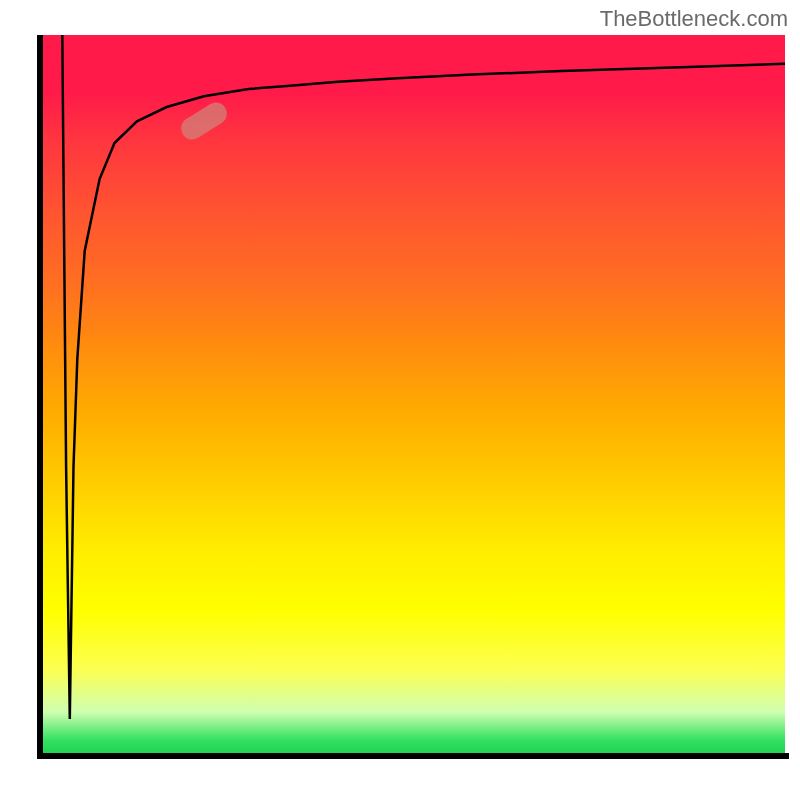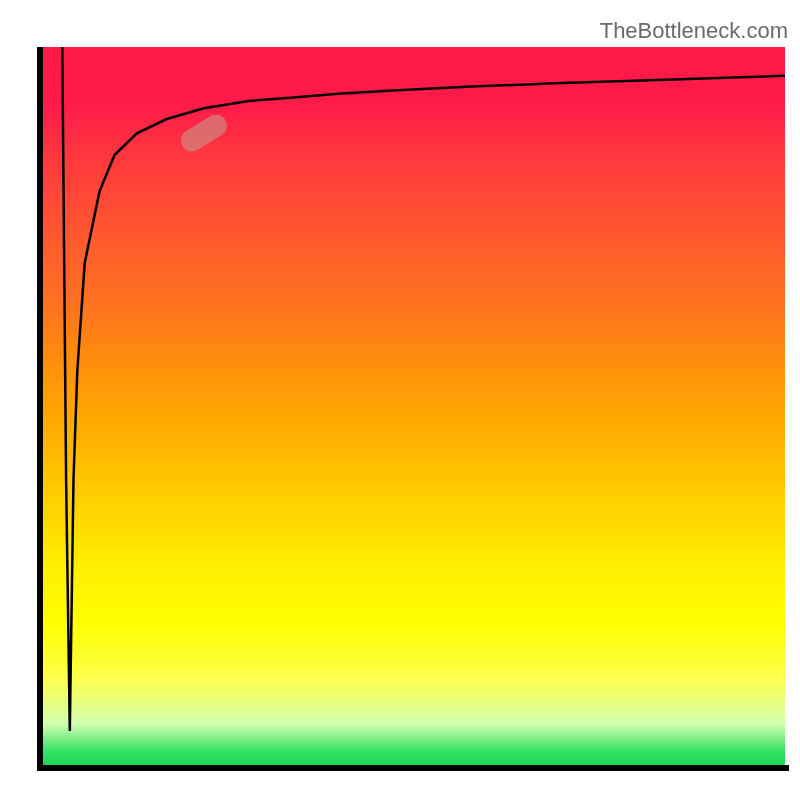--- a/index.html
+++ b/index.html
@@ -11,21 +11,20 @@
       width: 800px;
       height: 800px;
       background: #ffffff;
       font-family: Arial, sans-serif;
       position: relative;
     }
     .chart-container {
       position: relative;
       width: 800px;
       height: 581px;
-      margin-top: 12px;
     }
     .watermark {
       position: absolute;
       top: 6px;
       right: 12px;
       font-size: 22px;
       color: #6a6a6a;
       font-weight: normal;
       z-index: 10;
     }

